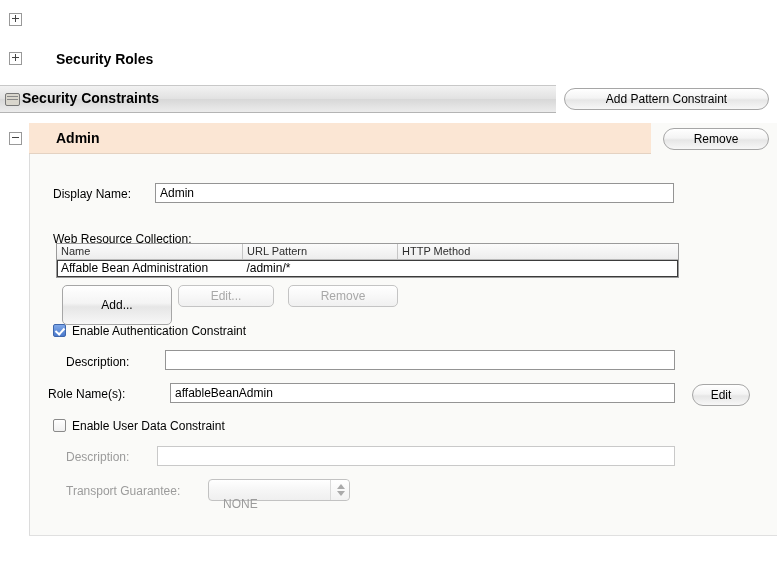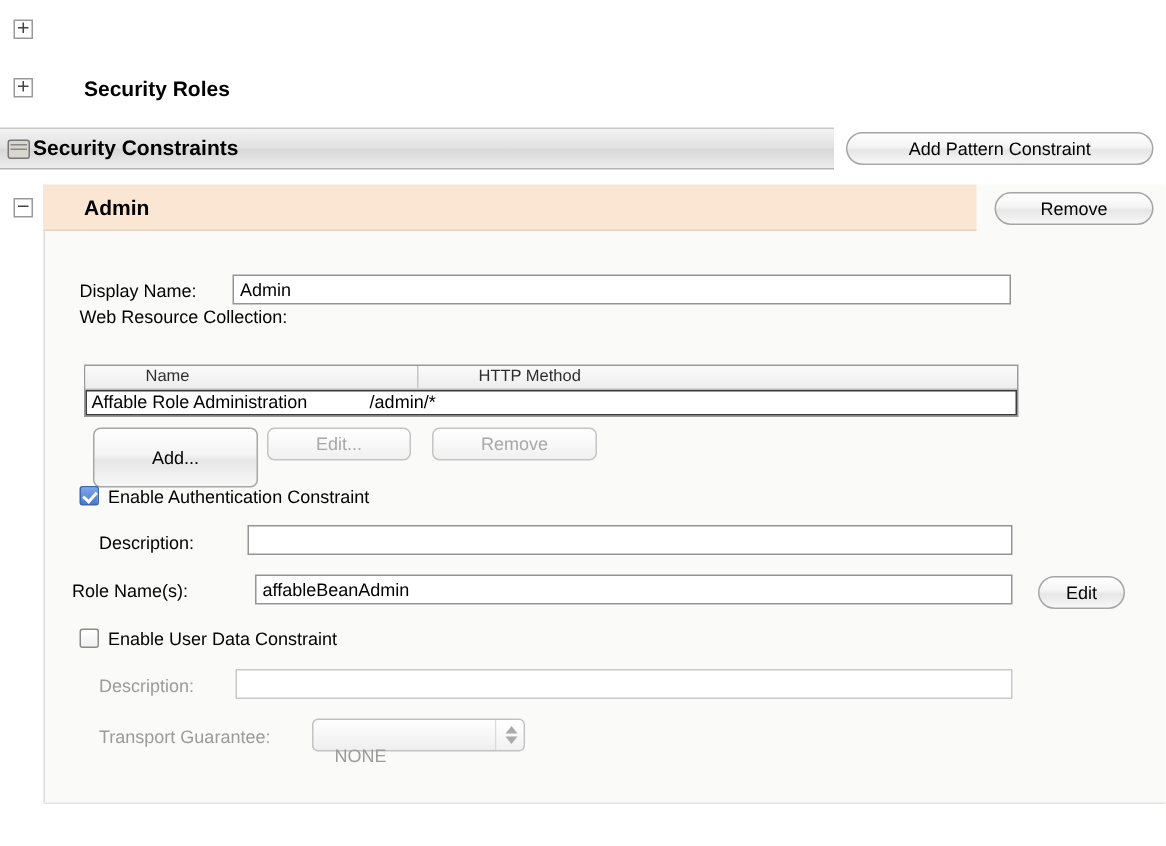--- a/index.html
+++ b/index.html
@@ -215,21 +215,21 @@
     outline: none;
   }
   .text-input.disabled {
     border-color: #c9c9c9;
     background: #ffffff;
   }
 
   #display-name-label { left: 53px; top: 187px; }
   #display-name-input { left: 155px; top: 183px; width: 519px; height: 20px; }
 
-  #web-resource-label { left: 53px; top: 204px; }
+  #web-resource-label { left: 53px; top: 232px; }
 
   
   .table-wrap {
     position: absolute;
     left: 56px;
     top: 243px;
     width: 623px;
     height: 35px;
     border: 1px solid #9a9a9a;
     background: #ffffff;
@@ -244,21 +244,20 @@
   }
   .th {
     font-size: 11px;
     color: #2d2d2d;
     padding-left: 4px;
     line-height: 15px;
     border-right: 1px solid #c6c6c6;
     box-sizing: border-box;
     overflow: hidden;
     white-space: nowrap;
-    margin-left: 36px;
   }
   .th:last-child { border-right: none; }
   .table-row {
     display: flex;
     height: 17px;
     border: 1px solid #3b3b3b;
     margin: 0;
     box-sizing: border-box;
   }
   .td {
@@ -406,24 +405,25 @@
   <button class="btn" id="remove-constraint-button">Remove</button>
 
   <span class="field-label" id="display-name-label">Display Name:</span>
   <input class="text-input" id="display-name-input" type="text" value="Admin" style="">
 
   <span class="field-label" id="web-resource-label">Web Resource Collection:</span>
 
   <div class="table-wrap">
     <div class="table-head">
       <div class="th col-name">Name</div>
+      <div class="th col-url">URL Pattern</div>
       <div class="th col-method">HTTP Method</div>
     </div>
     <div class="table-row">
-      <div class="td col-name">Affable Role Administration</div>
+      <div class="td col-name">Affable Bean Administration</div>
       <div class="td col-url">/admin/*</div>
       <div class="td col-method"></div>
       <div class="td col-desc"></div>
     </div>
   </div>
 
   <button class="btn square" id="table-add-button">Add...</button>
   <button class="btn square disabled" id="table-edit-button">Edit...</button>
   <button class="btn square disabled" id="table-remove-button">Remove</button>
 

